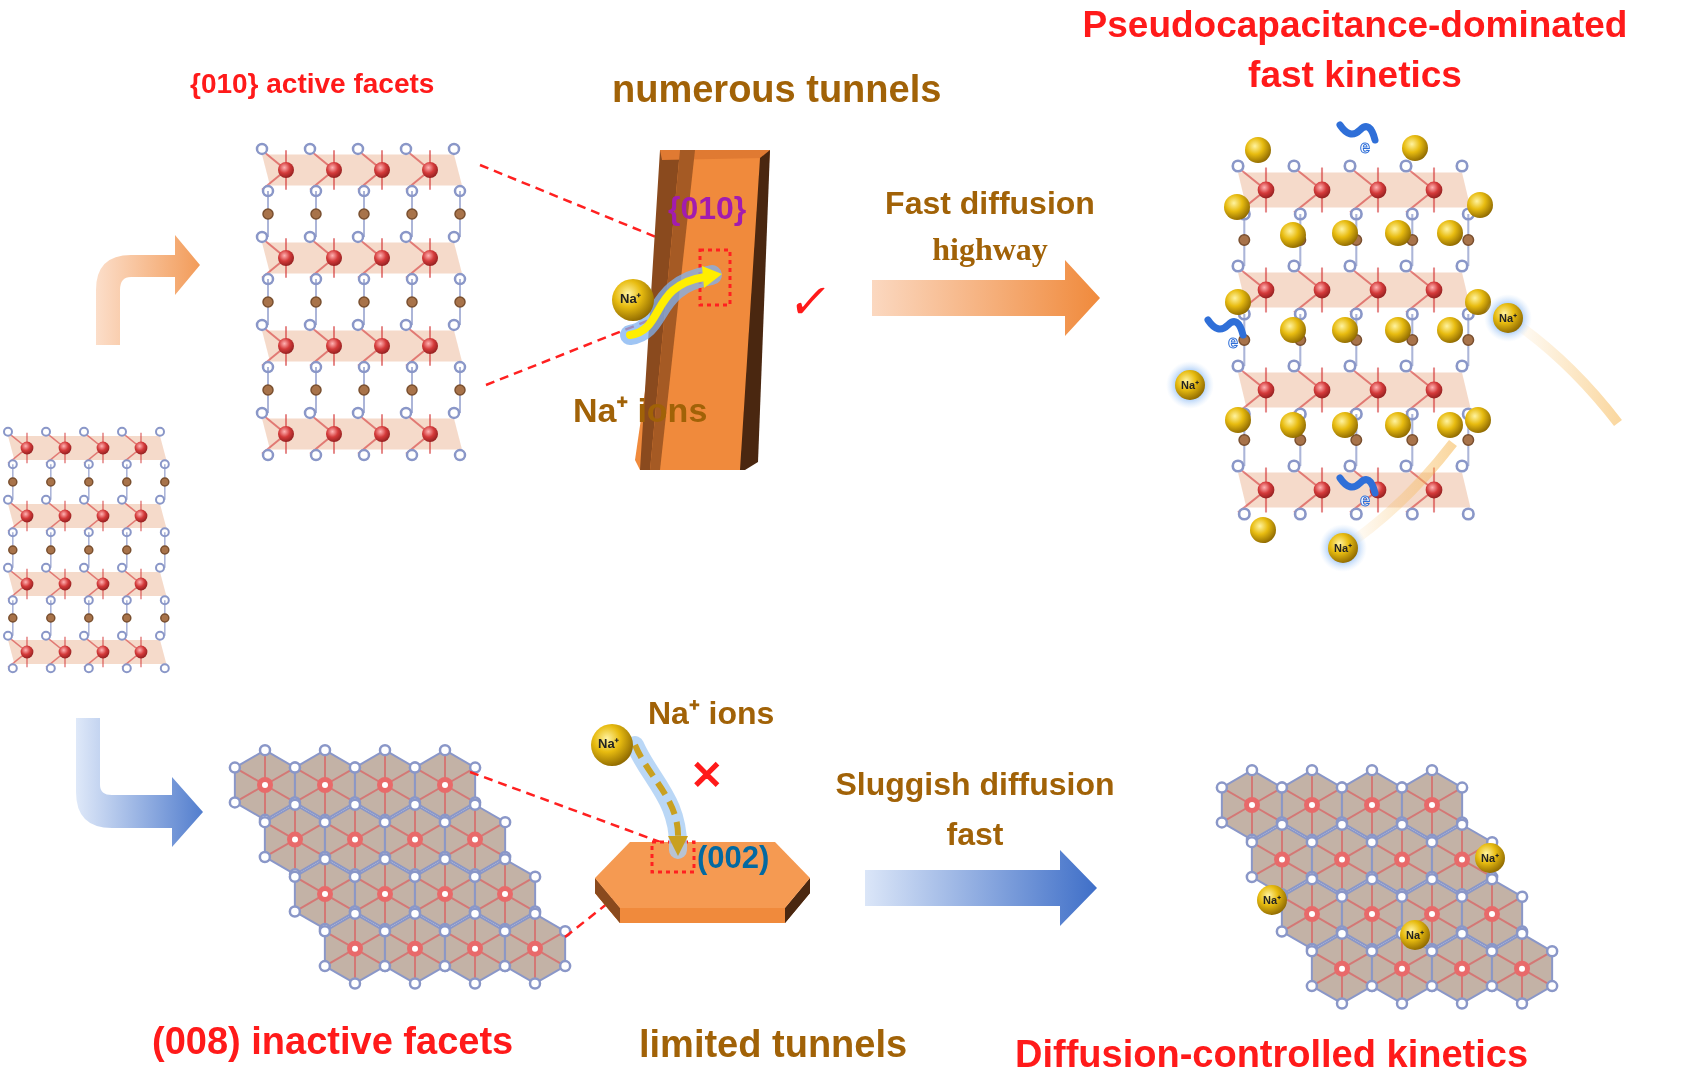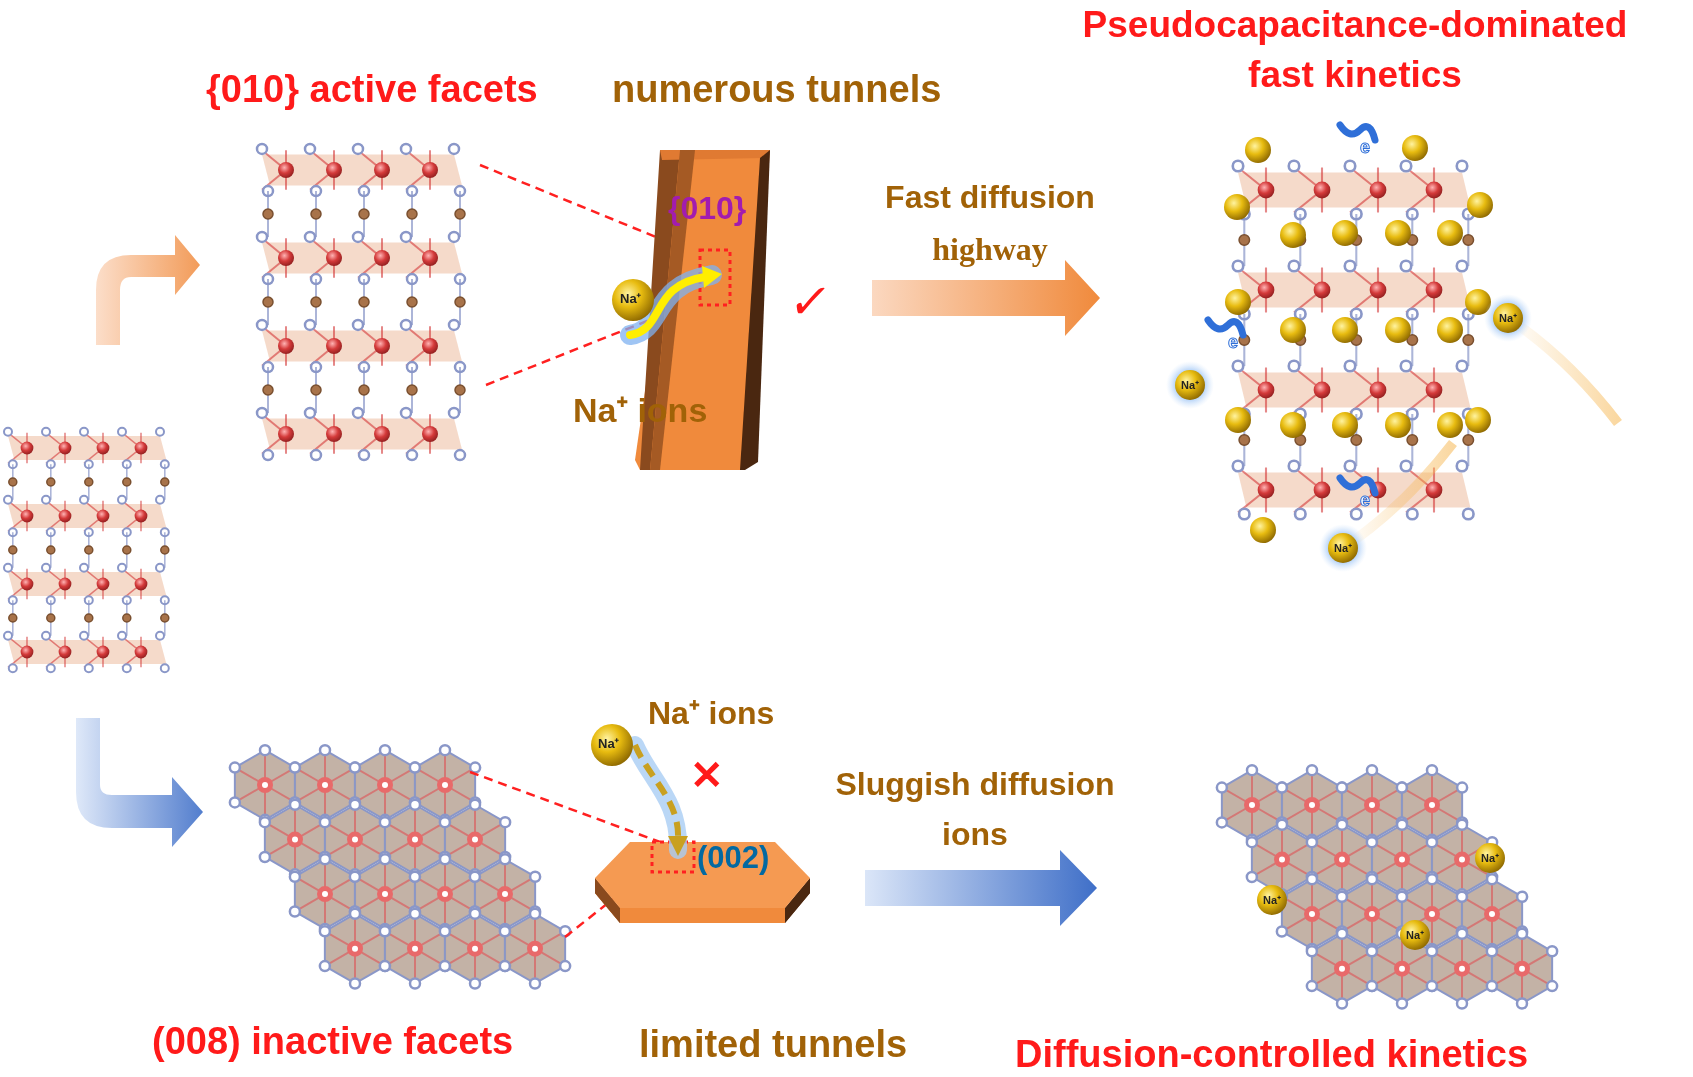--- a/index.html
+++ b/index.html
@@ -1306,37 +1306,37 @@
   <g id="naLabels">
       <circle cx="1490" cy="858" r="15" fill="url(#gNa)"></circle>
       <text x="1490" y="862" text-anchor="middle" font-size="11" font-weight="bold" fill="#222">Na⁺</text>
       <circle cx="1272" cy="900" r="15" fill="url(#gNa)"></circle>
       <text x="1272" y="904" text-anchor="middle" font-size="11" font-weight="bold" fill="#222">Na⁺</text>
       <circle cx="1415" cy="935" r="15" fill="url(#gNa)"></circle>
       <text x="1415" y="939" text-anchor="middle" font-size="11" font-weight="bold" fill="#222">Na⁺</text>
     </g>
 </svg>
 
-<div class="txt red" style="left:206px; top:70px; font-size:38px;">{010} active facets</div>
+<div class="txt red" style="left:190px; top:70px; font-size:28px;">{010} active facets</div>
 <div class="txt blk" style="left:612px; top:70px; font-size:38px;">numerous tunnels</div>
 
 <div class="txt red center" style="left:1015px; top:6px; width:680px; font-size:37px;">Pseudocapacitance-dominated</div>
 <div class="txt red center" style="left:1015px; top:56px; width:680px; font-size:37px;">fast kinetics</div>
 
 <div class="txt" style="left:668px; top:192px; font-size:32px; color:#a21caf;">{010}</div>
 <div class="txt" style="left:620px; top:292px; font-size:13px; color:#222;">Na⁺</div>
 <div class="txt blk" style="left:573px; top:393px; font-size:34px;">Na⁺ ions</div>
 <div class="txt" style="left:790px; top:278px; font-size:48px; color:#ff1a1a; font-weight:normal; transform:skewX(-10deg);">✓</div>
 
-<div class="txt blk center" style="left:850px; top:181px; width:280px; font-size:32px;">Fast diffusion</div>
+<div class="txt blk center" style="left:850px; top:187px; width:280px; font-size:32px;">Fast diffusion</div>
 <div class="txt blk center" style="left:850px; top:233px; width:280px; font-size:32px;font-family:Liberation Serif, serif;">highway</div>
 
 <div class="txt blk" style="left:648px; top:697px; font-size:32px;">Na⁺ ions</div>
 <div class="txt" style="left:598px; top:737px; font-size:13px; color:#222;">Na⁺</div>
 <div class="txt" style="left:690px; top:755px; font-size:40px; color:#ff1a1a;">✕</div>
 <div class="txt" style="left:697px; top:842px; font-size:31px; color:#0369a1;">(002)</div>
 
 <div class="txt blk center" style="left:810px; top:768px; width:330px; font-size:32px;">Sluggish diffusion</div>
-<div class="txt blk center" style="left:810px; top:818px; width:330px; font-size:32px;">ions</div>
+<div class="txt blk center" style="left:810px; top:818px; width:330px; font-size:32px;">fast</div>
 
 <div class="txt red" style="left:152px; top:1022px; font-size:38px;">(008) inactive facets</div>
 <div class="txt blk" style="left:592px; top:1025px; font-size:38px;margin-left:47px;">limited tunnels</div>
 <div class="txt red" style="left:1015px; top:1035px; font-size:38px;">Diffusion-controlled kinetics</div>
 
 </body></html>

